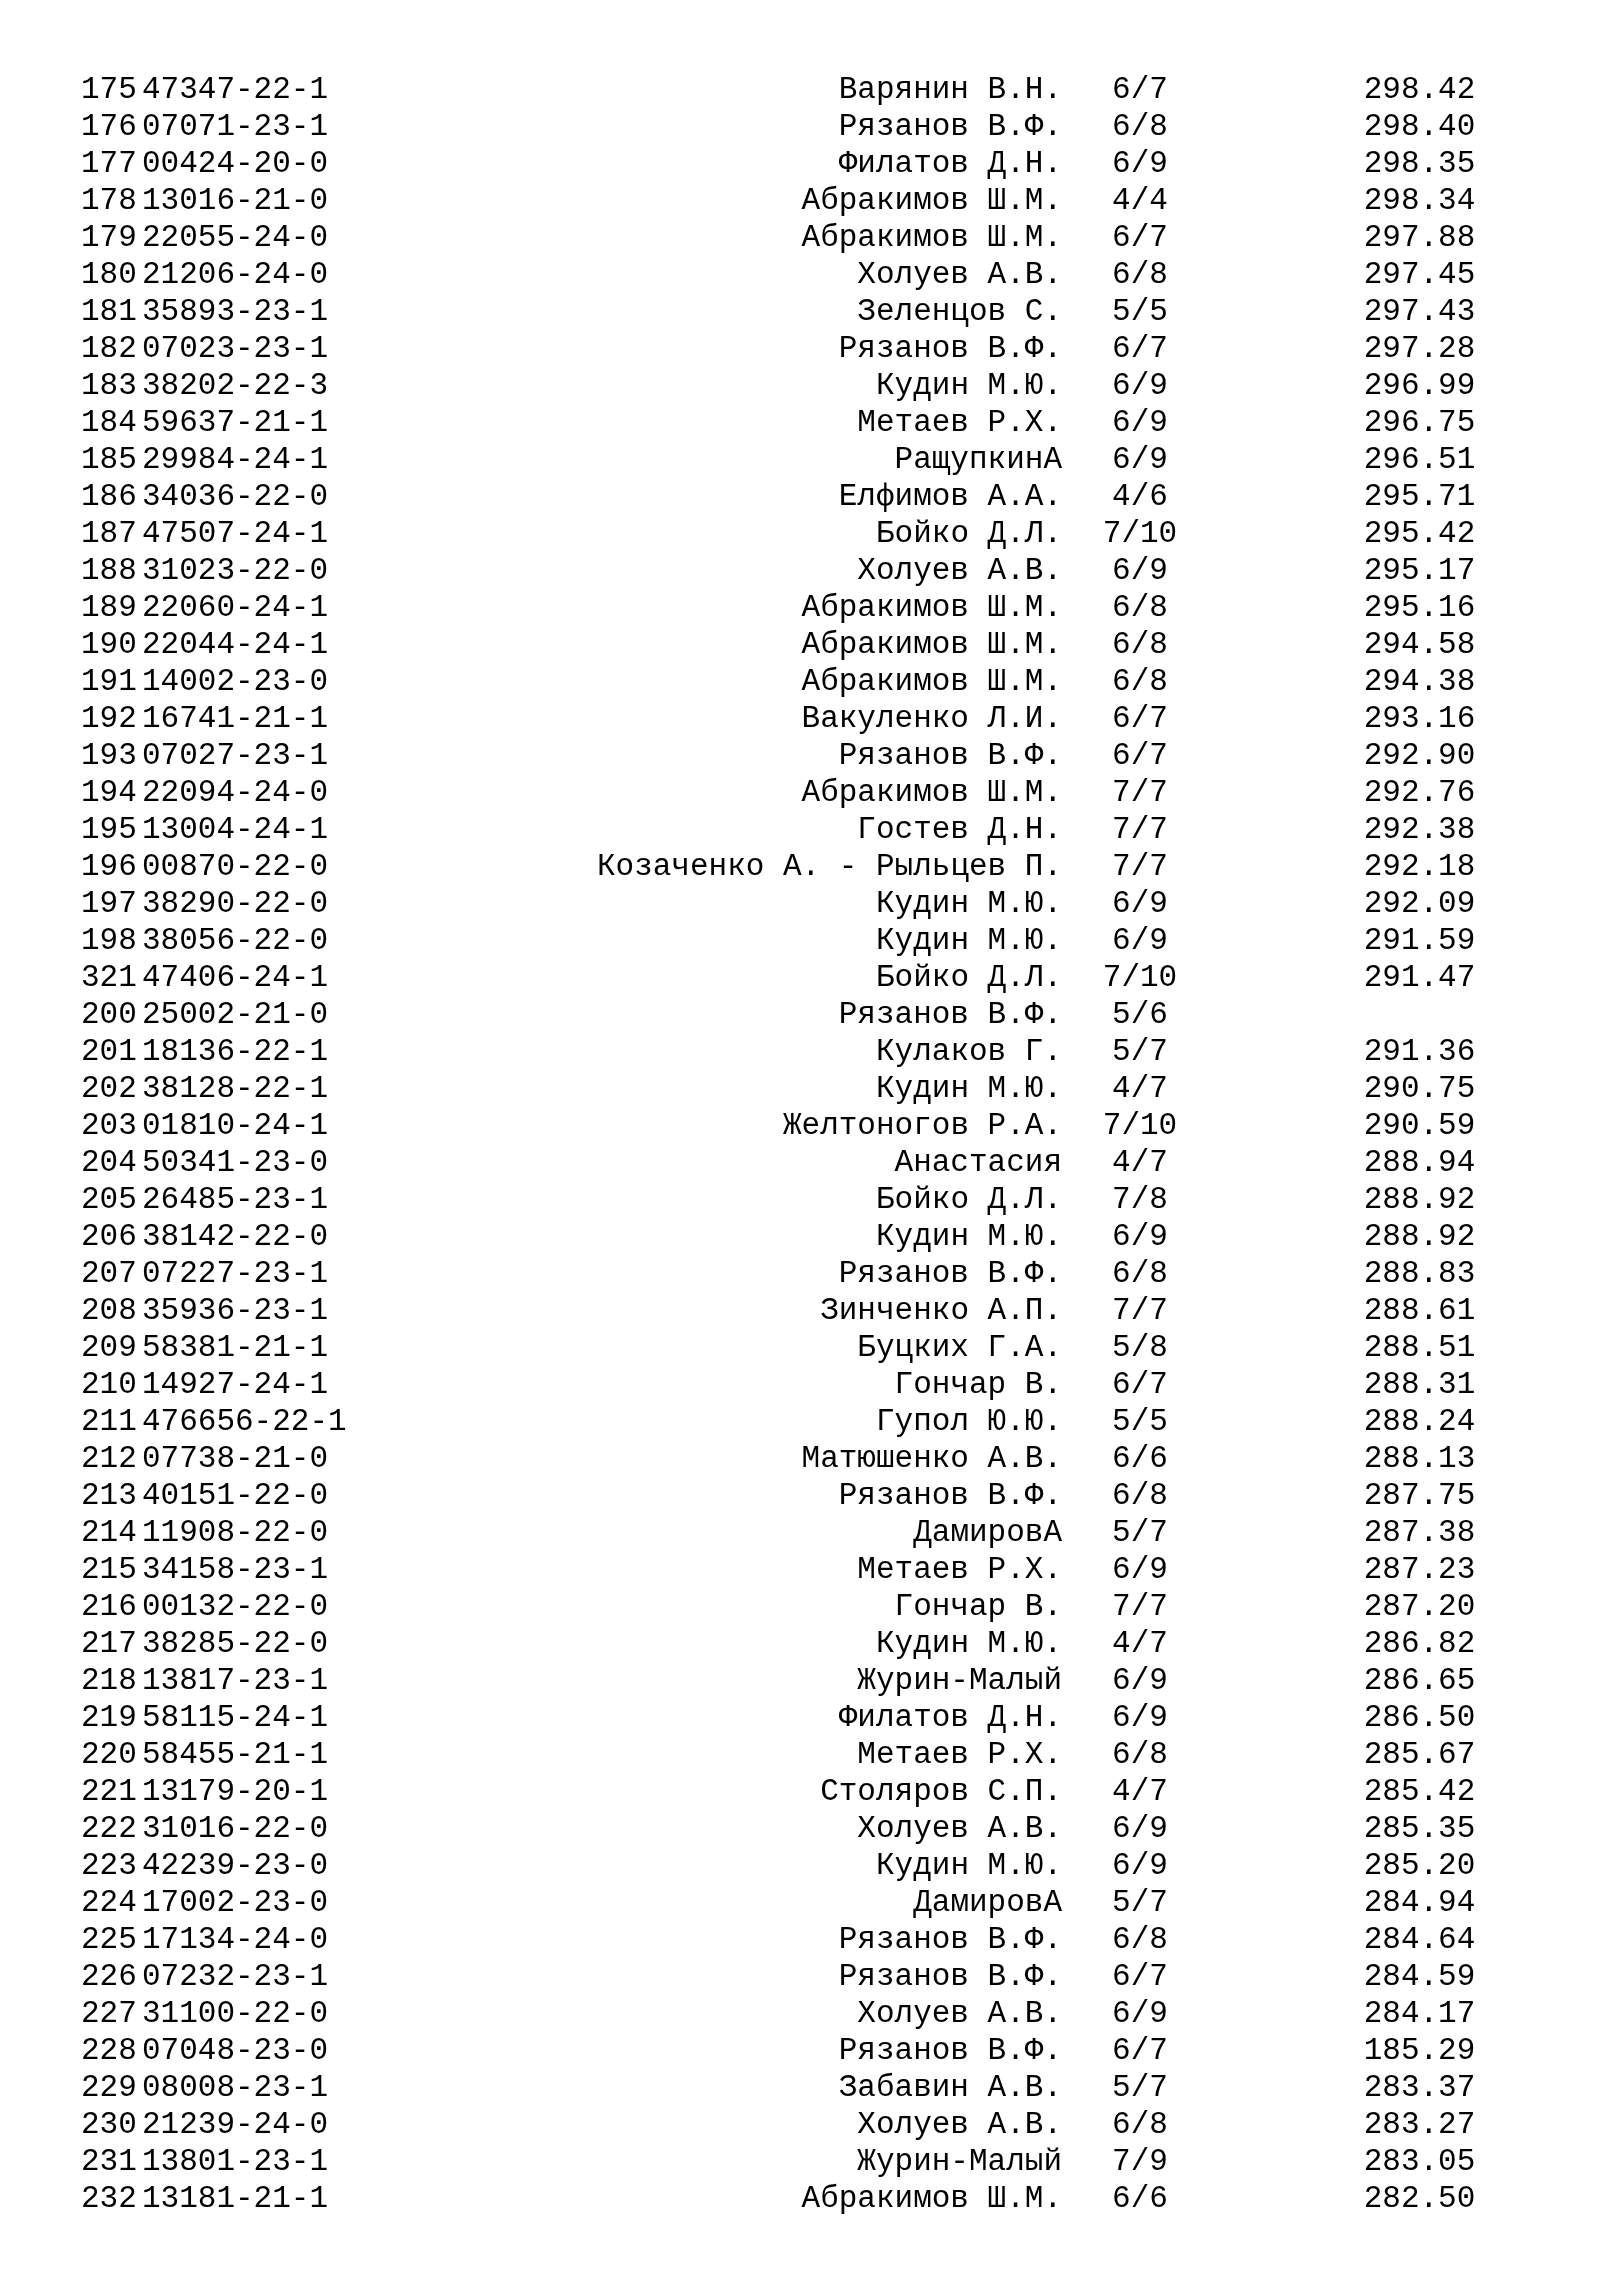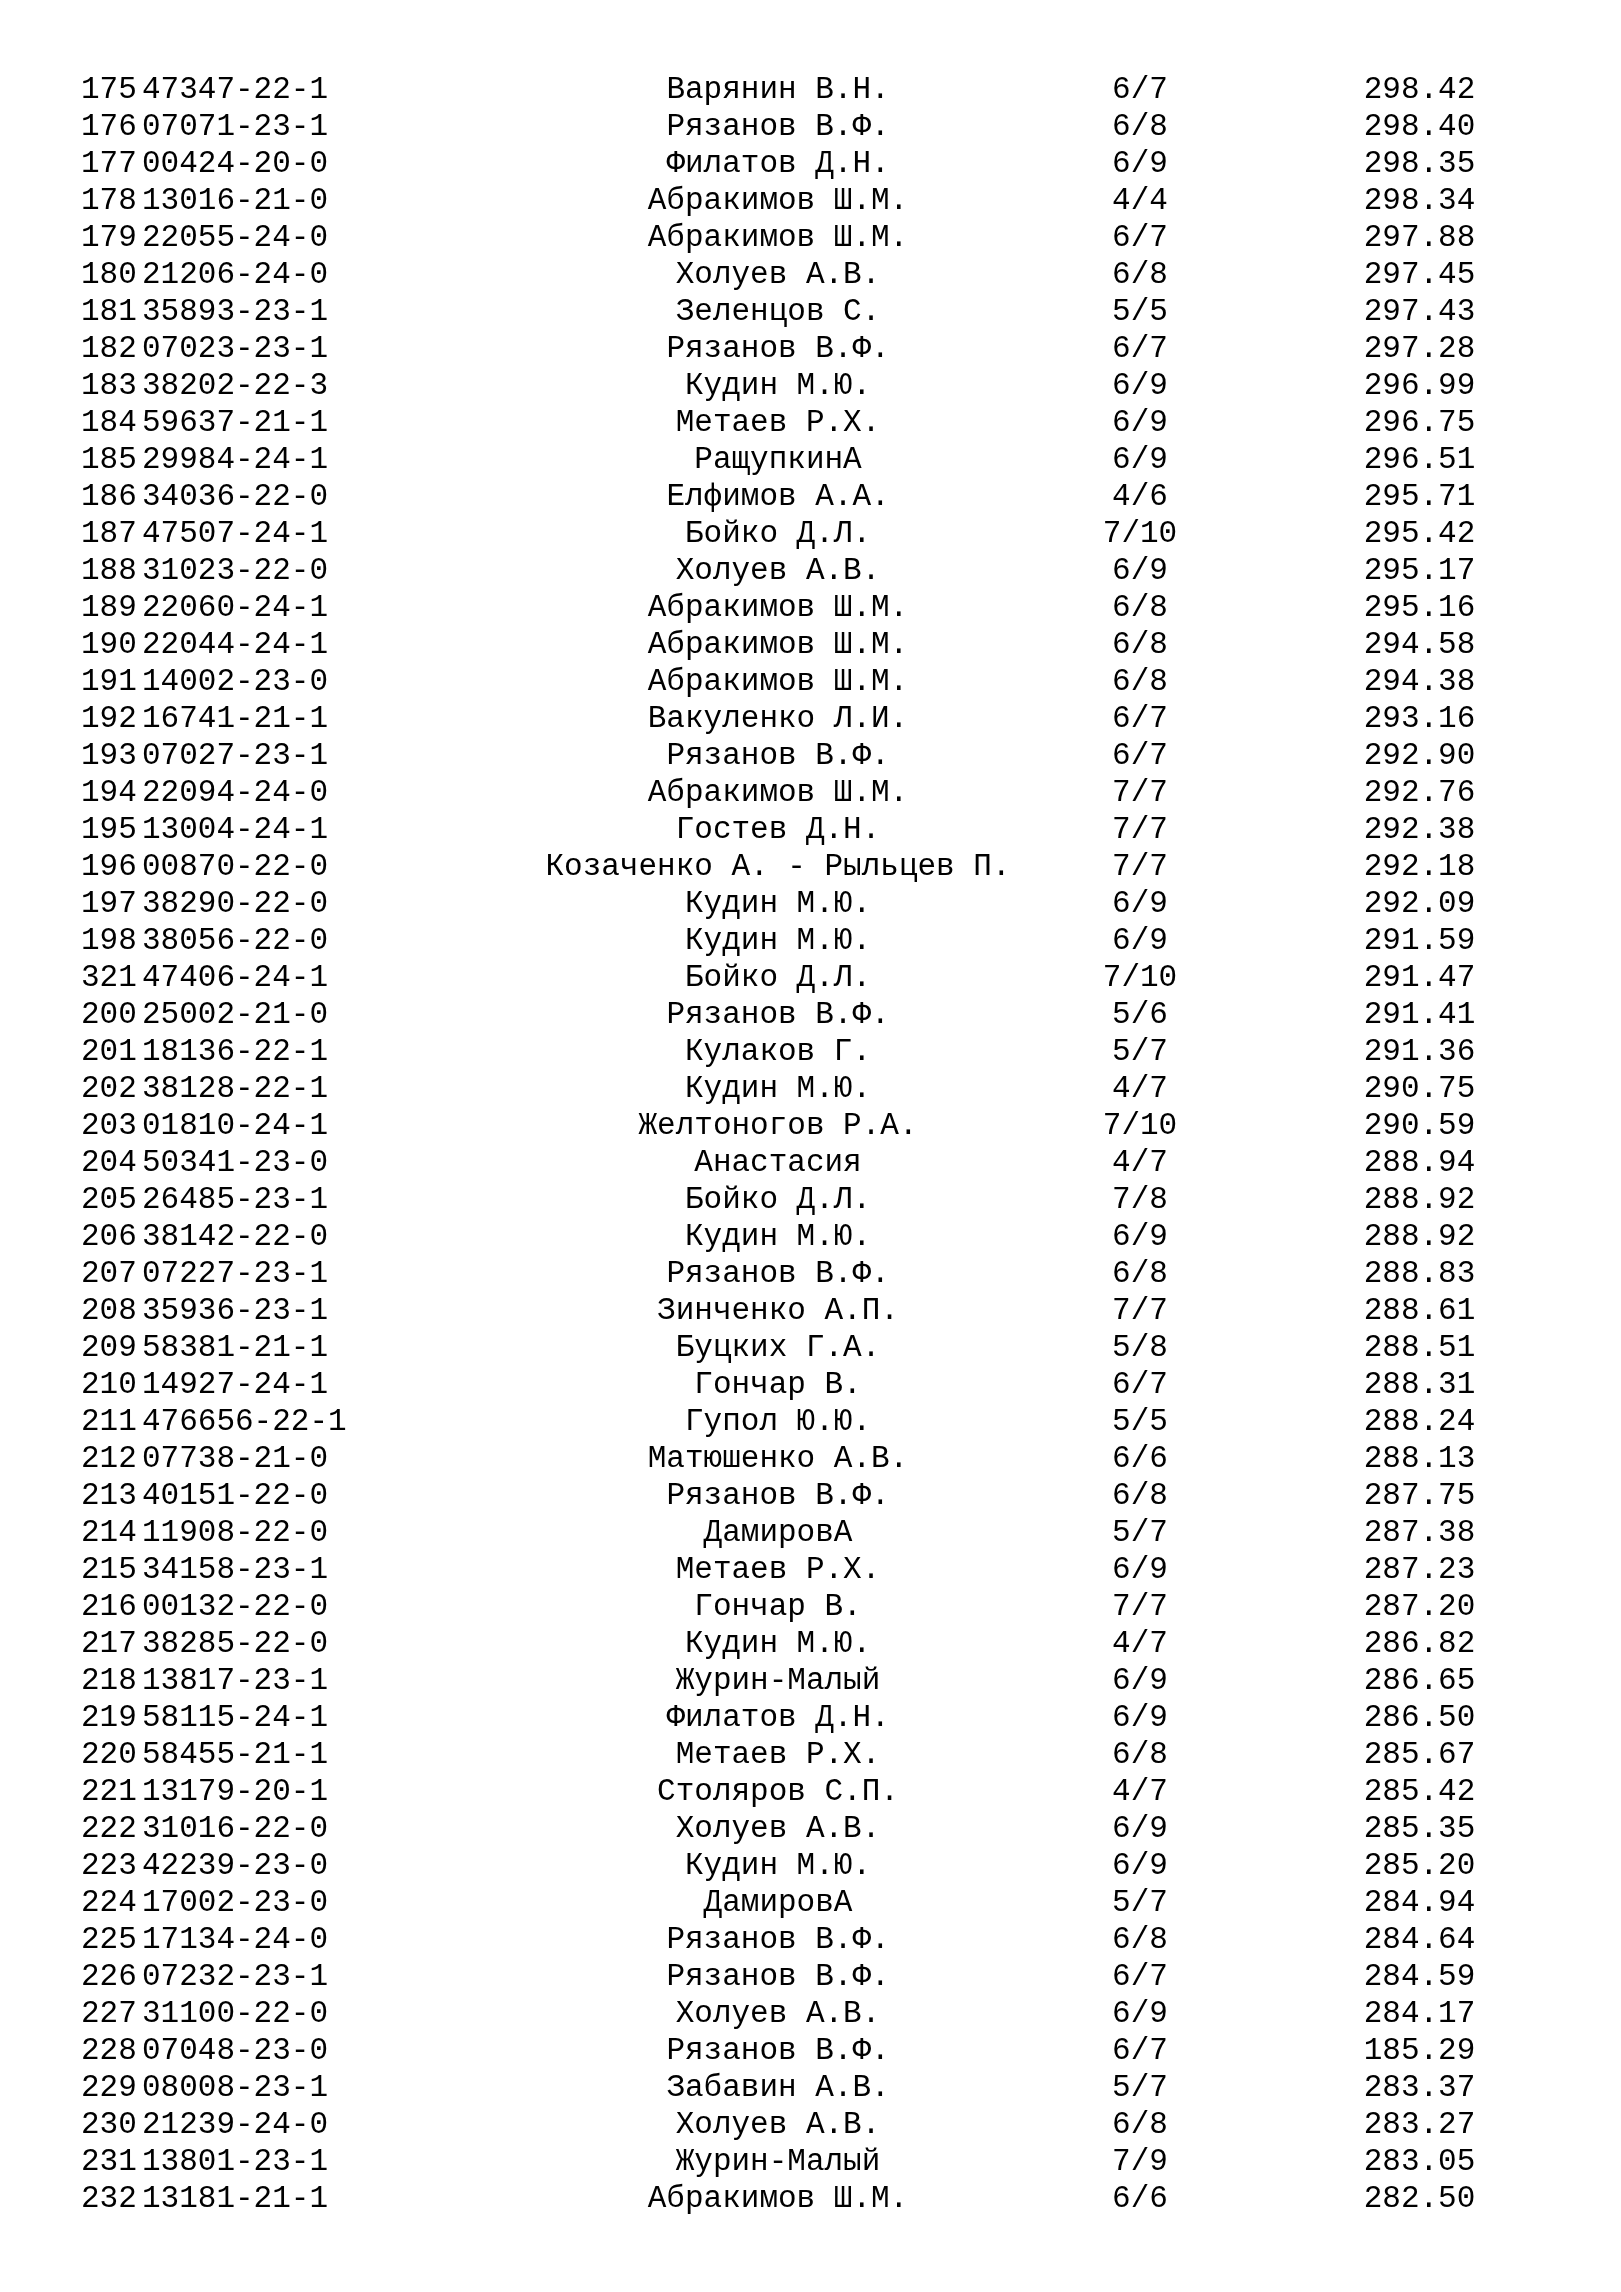--- a/index.html
+++ b/index.html
@@ -28,21 +28,21 @@
     width: 100%;
   }
   .row {
     display: grid;
     grid-template-columns: 142px 294px 626px 156px auto;
     white-space: nowrap;
   }
   .c { display: block; overflow: visible; }
   .c.rank  { padding-left: 81px; text-align: left; }
   .c.id    { text-align: left; }
-  .c.name  { padding-left: 58px; text-align: center; }
+  .c.name  { padding-left: 58px; text-align: right; }
   .c.frac  { text-align: center; }
   .c.score { text-align: center; }
 </style>
 </head>
 <body>
 
 <div class="page">
   <div class="rows" id="rows">
   <div class="row">
     <span class="c rank">175</span>
@@ -242,21 +242,20 @@
     <span class="c name">Бойко Д.Л.</span>
     <span class="c frac">7/10</span>
     <span class="c score">291.47</span>
   </div>
 
   <div class="row">
     <span class="c rank">200</span>
     <span class="c id">25002-21-0</span>
     <span class="c name">Рязанов В.Ф.</span>
     <span class="c frac">5/6</span>
-    <span class="c score">291.41</span>
   </div>
 
   <div class="row">
     <span class="c rank">201</span>
     <span class="c id">18136-22-1</span>
     <span class="c name">Кулаков Г.</span>
     <span class="c frac">5/7</span>
     <span class="c score">291.36</span>
   </div>
 

